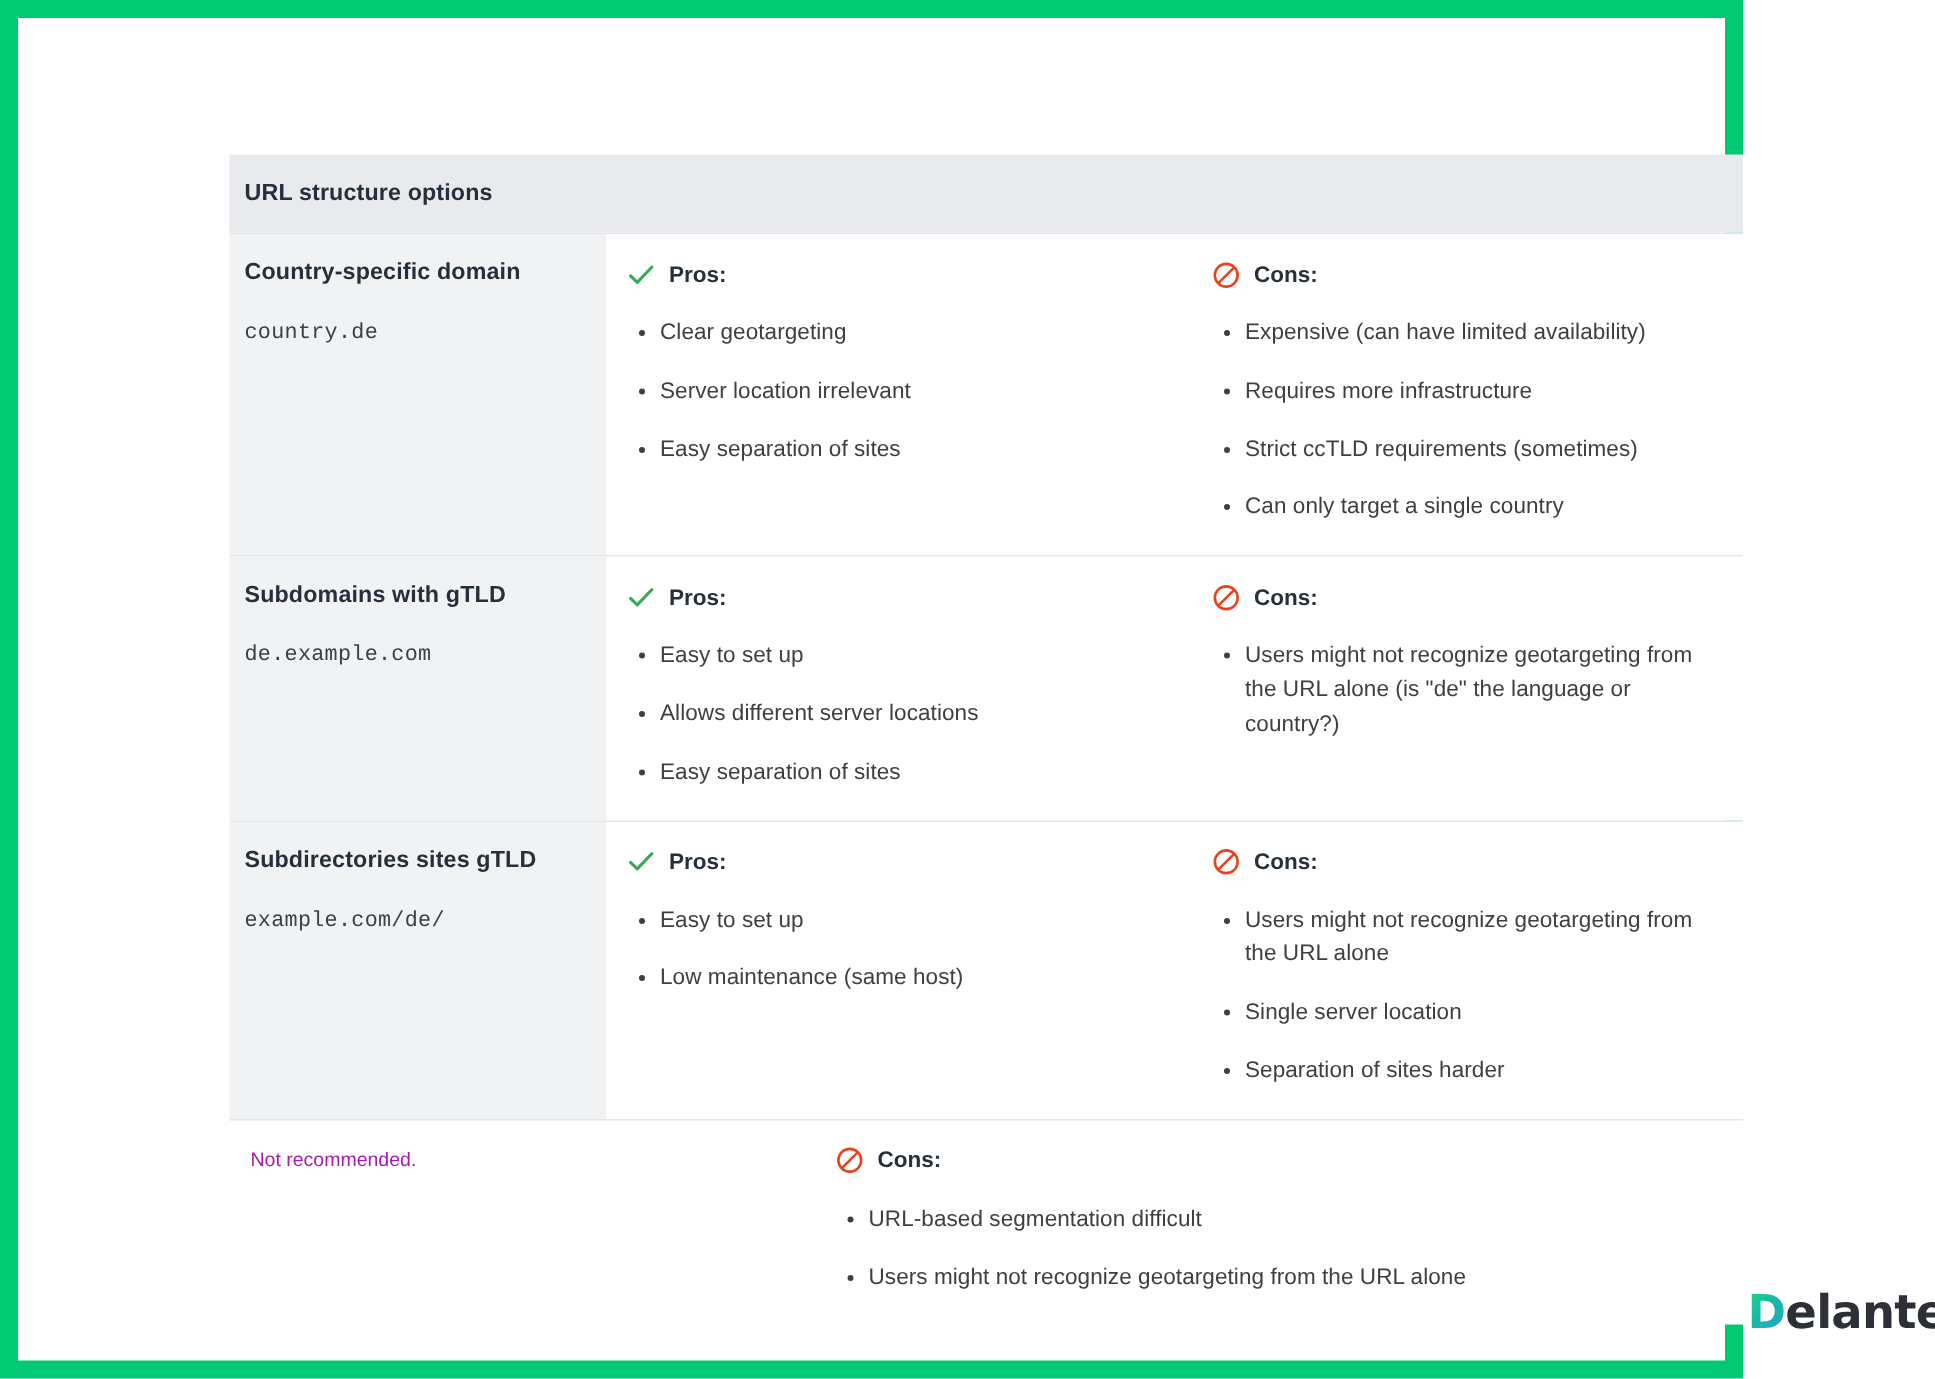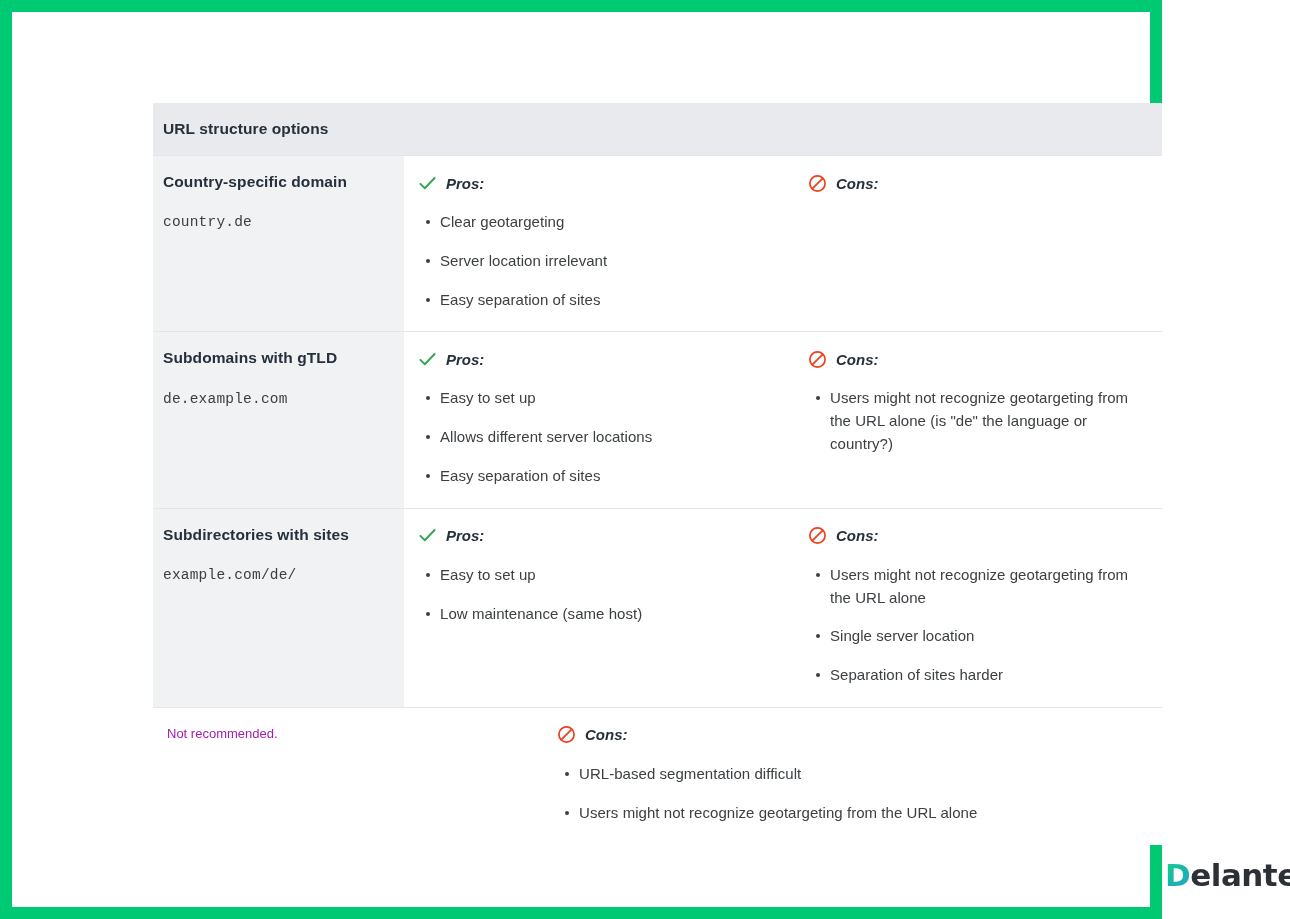--- a/index.html
+++ b/index.html
@@ -90,21 +90,20 @@
     flex: 1 1 auto;
     padding: 16px 24px 20px 18px;
     box-sizing: border-box;
   }
 
   .pc-head {
     display: flex;
     align-items: center;
     gap: 9px;
     height: 22px;
-    font-style: italic;
   }
   .pc-head-label {
     font-size: 15px;
     font-weight: bold;
     color: #25303b;
   }
   .icon-check { width: 19px; height: 19px; display: block; flex: 0 0 19px; }
   .icon-ban   { width: 19px; height: 19px; display: block; flex: 0 0 19px; }
 
   ul.bullets {
@@ -194,20 +193,26 @@
         </ul>
       </div>
       <div class="col-cons">
         <div class="pc-head">
           <svg class="icon-ban" viewBox="0 0 20 20">
             <circle cx="10" cy="10" r="8" fill="none" stroke="#e8431f" stroke-width="1.8"></circle>
             <line x1="4.6" y1="15.4" x2="15.4" y2="4.6" stroke="#e8431f" stroke-width="1.8" stroke-linecap="round"></line>
           </svg>
           <span class="pc-head-label">Cons:</span>
         </div>
+        <ul class="bullets">
+          <li>Expensive (can have limited availability)</li>
+          <li>Requires more infrastructure</li>
+          <li>Strict ccTLD requirements (sometimes)</li>
+          <li>Can only target a single country</li>
+        </ul>
       </div>
     </div>
 
     <div class="t-row">
       <div class="col-option">
         <div class="opt-title">Subdomains with gTLD</div>
         <div class="opt-url">de.example.com</div>
       </div>
       <div class="col-pros">
         <div class="pc-head">
@@ -231,21 +236,21 @@
           <span class="pc-head-label">Cons:</span>
         </div>
         <ul class="bullets">
           <li>Users might not recognize geotargeting from the URL alone (is "de" the language or country?)</li>
         </ul>
       </div>
     </div>
 
     <div class="t-row">
       <div class="col-option">
-        <div class="opt-title">Subdirectories with sites</div>
+        <div class="opt-title">Subdirectories sites gTLD</div>
         <div class="opt-url">example.com/de/</div>
       </div>
       <div class="col-pros">
         <div class="pc-head">
           <svg class="icon-check" viewBox="0 0 20 20">
             <path d="M2.5 10.4 L7.2 15 L17.5 4.2" fill="none" stroke="#34a853" stroke-width="2.1" stroke-linecap="round" stroke-linejoin="round"></path>
           </svg>
           <span class="pc-head-label">Pros:</span>
         </div>
         <ul class="bullets">

